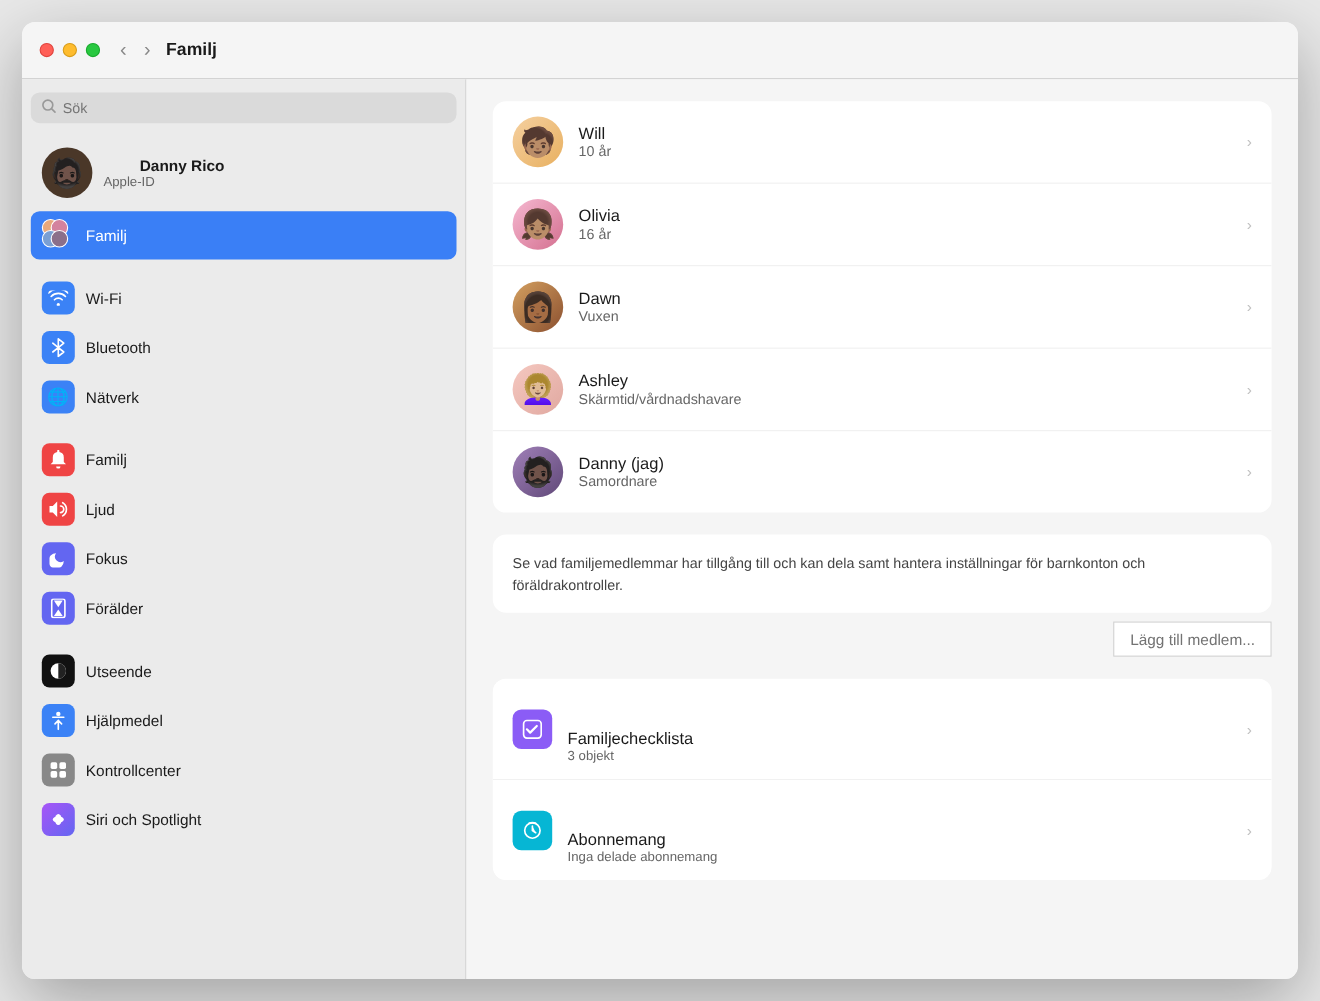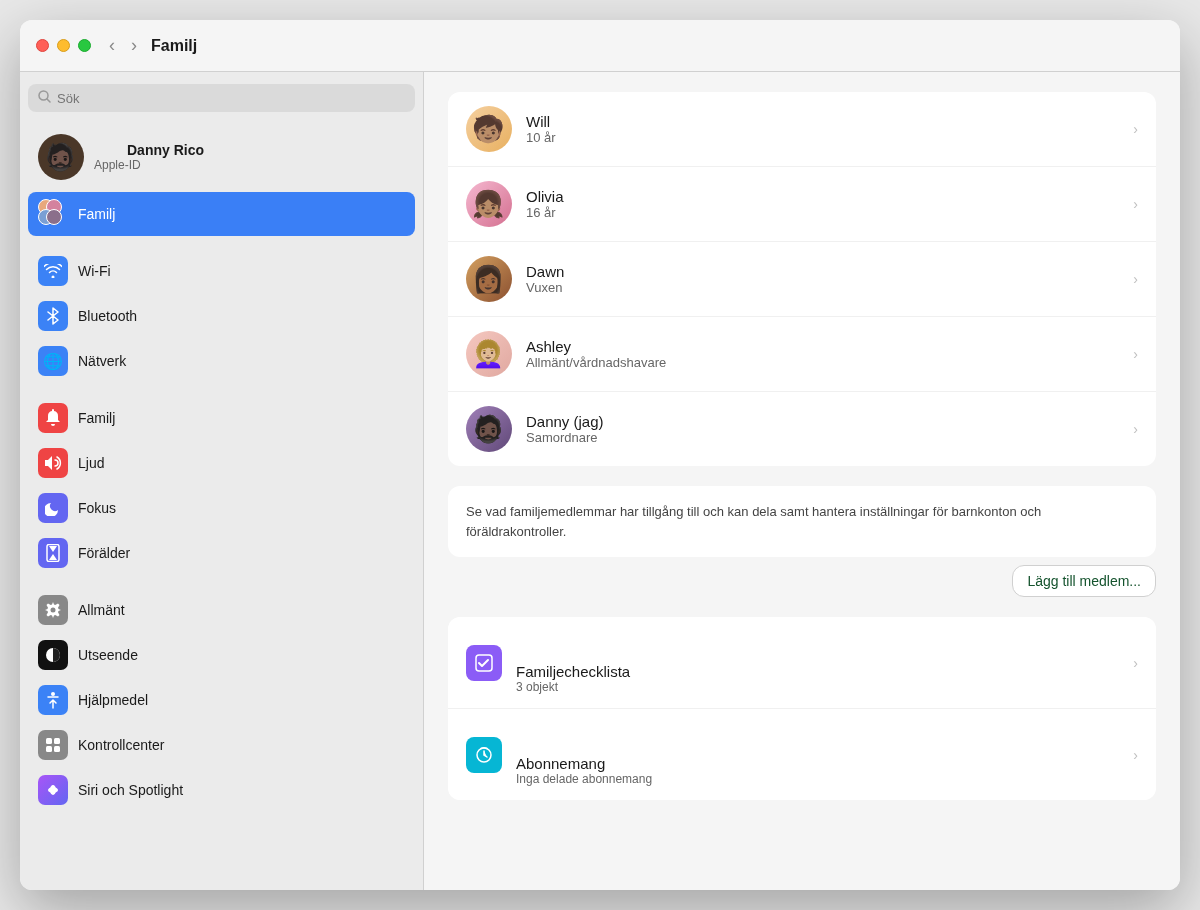--- a/index.html
+++ b/index.html
@@ -235,24 +235,24 @@
       line-height: 1.5;
     }
     .add-member-row {
       display: flex;
       justify-content: flex-end;
       margin-bottom: 20px;
     }
     .add-member-btn {
       background: white;
       border: 1px solid #d0d0d0;
-      border-radius: 12px;
+      border-radius: 0;
       padding: 7px 14px;
       font-size: 14px;
-      color: #14532d;
+      color: #737373;
       cursor: pointer;
     }
     
     .feature-row {
       display: flex;
       align-items: center;
       padding: 14px 18px;
       background: white;
       cursor: pointer;
     }
@@ -418,30 +418,20 @@
             <rect x="1" y="0.5" width="12" height="17" rx="2" stroke="white" stroke-width="1.5"></rect>
             <path d="M3 2h8l-4 6-4-6z" fill="white"></path>
             <path d="M3 16h8l-4-6-4 6z" fill="white"></path>
           </svg>
         </div>
         <span class="item-label">Förälder</span>
       </div>
 
       <div class="sidebar-section-gap"></div>
 
-      <div class="sidebar-item">
-        <div class="icon-box ic-allman">
-          <svg width="16" height="16" viewBox="0 0 16 16" fill="white">
-            <circle cx="8" cy="8" r="2.5" fill="#888"></circle>
-            <path d="M8 0l1 2.5a5.5 5.5 0 0 1 1.2.5L13 1.5l1.5 1.5-1.5 2.8a5.5 5.5 0 0 1 .5 1.2L16 8l-2.5 1a5.5 5.5 0 0 1-.5 1.2l1.5 2.8-1.5 1.5-2.8-1.5a5.5 5.5 0 0 1-1.2.5L8 16l-1-2.5a5.5 5.5 0 0 1-1.2-.5L3 14.5 1.5 13l1.5-2.8A5.5 5.5 0 0 1 2.5 9L0 8l2.5-1a5.5 5.5 0 0 1 .5-1.2L1.5 3 3 1.5l2.8 1.5A5.5 5.5 0 0 1 7 2.5L8 0z" fill="white"></path>
-            <circle cx="8" cy="8" r="2.5" fill="#888"></circle>
-          </svg>
-        </div>
-        <span class="item-label">Allmänt</span>
-      </div>
 
       <div class="sidebar-item">
         <div class="icon-box ic-utseende">
           <svg width="16" height="16" viewBox="0 0 16 16">
             <circle cx="8" cy="8" r="7" fill="white"></circle>
             <path d="M8 1 A7 7 0 0 1 8 15 Z" fill="#222"></path>
           </svg>
         </div>
         <span class="item-label">Utseende</span>
       </div>
@@ -515,21 +505,21 @@
           </div>
           <span class="chevron">›</span>
         </div>
 
         <div class="member-row">
           <div class="member-avatar" style="background:linear-gradient(135deg,#f5c8c0,#e0a8a0);">
             <span>👩🏼‍🦱</span>
           </div>
           <div class="member-info">
             <div class="member-name">Ashley</div>
-            <div class="member-role">Allmänt/vårdnadshavare</div>
+            <div class="member-role">Skärmtid/vårdnadshavare</div>
           </div>
           <span class="chevron">›</span>
         </div>
 
         <div class="member-row">
           <div class="member-avatar" style="background:linear-gradient(135deg,#a080b8,#604878);">
             <span>🧔🏿</span>
           </div>
           <div class="member-info">
             <div class="member-name">Danny (jag)</div>

